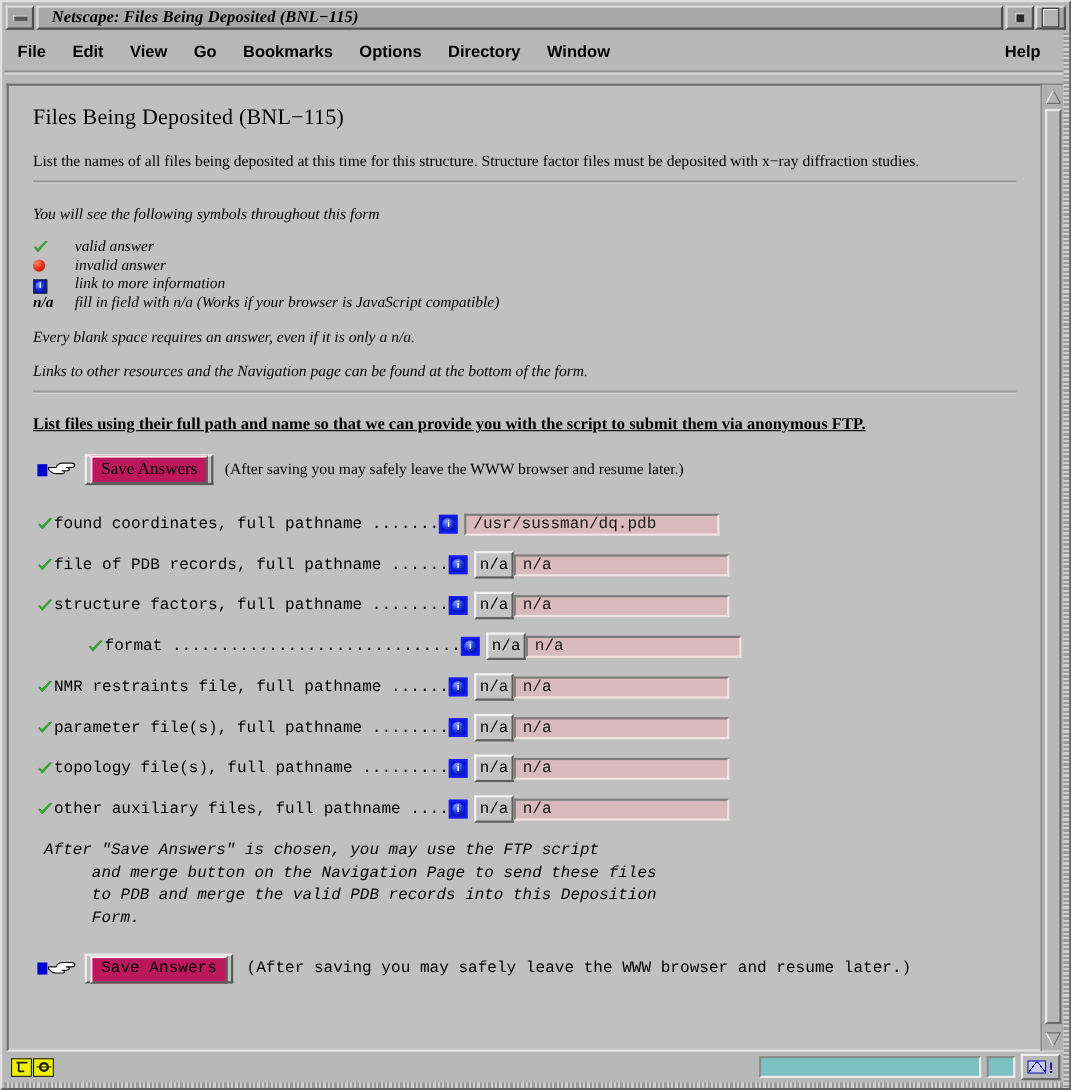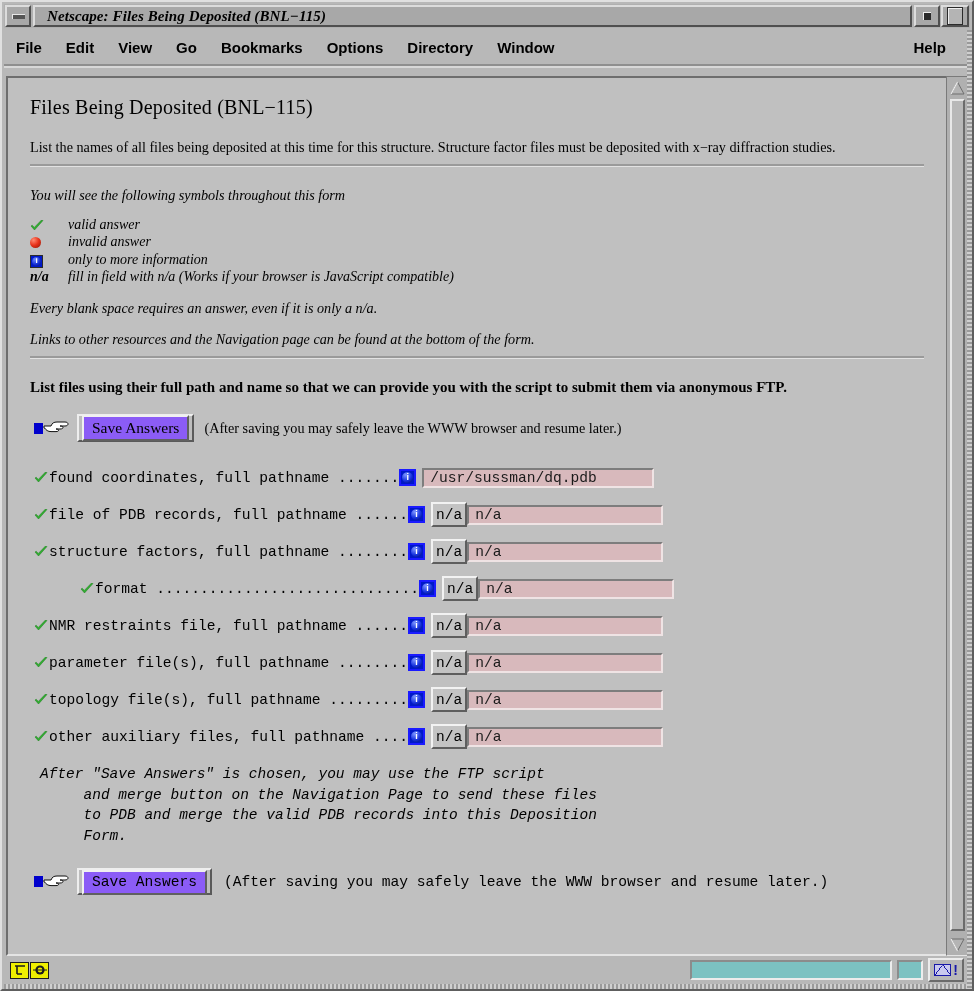--- a/index.html
+++ b/index.html
@@ -86,21 +86,21 @@
     border:none;height:2px;background:#9a9a9a;
     border-bottom:1px solid #e2e2e2;margin:8px 4px 0 4px;
   }
   .ital{font-style:italic;font-size:14.2px;}
   #legend-intro{margin:20px 0 0 4px;}
   table#legend{border-collapse:collapse;margin:13px 0 0 4px;}
   table#legend td{padding:0 0 1px 0;vertical-align:middle;font-size:14px;}
   td.sym{width:38px;text-align:left;padding-right:6px;}
   td.desc{font-style:italic;padding-left:8px;white-space:nowrap;}
   .note{margin:14px 0 0 4px;}
-  p.bold-lead{font-weight:bold;font-size:15px;margin:20px 0 0 4px;}
+  p.bold-lead{font-weight:bold;font-size:15px;margin:20px 0 0 4px;text-decoration:underline;}
   
   .ico{display:inline-block;vertical-align:middle;}
   .check{width:14px;height:12px;}
   .ball{width:11px;height:11px;border-radius:50%;
      background:radial-gradient(circle at 32% 28%,#ff8a72 0%,#e8321a 48%,#8c1505 100%);}
   .info-ico{
     width:13px;height:13px;background:#0018c8;
     border:1px solid #2b2b2b;box-sizing:border-box;
     display:inline-flex;align-items:center;justify-content:center;
   }
@@ -132,21 +132,21 @@
   .hand{display:inline-flex;align-items:center;vertical-align:middle;}
   .hand .bluesq{width:9px;height:11px;background:#0000cc;}
   
   .btn-outer{
     display:inline-block;box-sizing:border-box;
     border-top:2px solid #eeeeee;border-left:2px solid #eeeeee;
     border-right:2px solid #5a5a5a;border-bottom:2px solid #5a5a5a;
     background:#bdbdbd;padding:3px;vertical-align:middle;
   }
   .btn-inner{
-    box-sizing:border-box;background:#8b5cf6;
+    box-sizing:border-box;background:#be185d;
     border-top:2px solid #f0f0f0;border-left:2px solid #f0f0f0;
     border-right:2px solid #606060;border-bottom:2px solid #606060;
     padding:2px 8px 3px 8px;
     font-size:15.5px;color:#000;white-space:nowrap;cursor:default;
   }
   
   pre.mono{
     font-family:"Liberation Mono",monospace;
     font-style:italic;font-size:14.5px;line-height:1.42;
     margin:18px 0 0 14px;color:#000;white-space:pre;
@@ -307,21 +307,21 @@
           <td class="desc">invalid answer</td>
         </tr>
         <tr>
           <td class="sym">
             <span class="info-ico">
               <span class="dot">
                     <span class="ichar">i</span>
                   </span>
             </span>
           </td>
-          <td class="desc">only to more information</td>
+          <td class="desc">link to more information</td>
         </tr>
         <tr>
           <td class="sym">
             <span class="na-txt">n/a</span>
           </td>
           <td class="desc">fill in field with n/a (Works if your browser is JavaScript compatible)</td>
         </tr>
       </tbody>
         </table>
 

